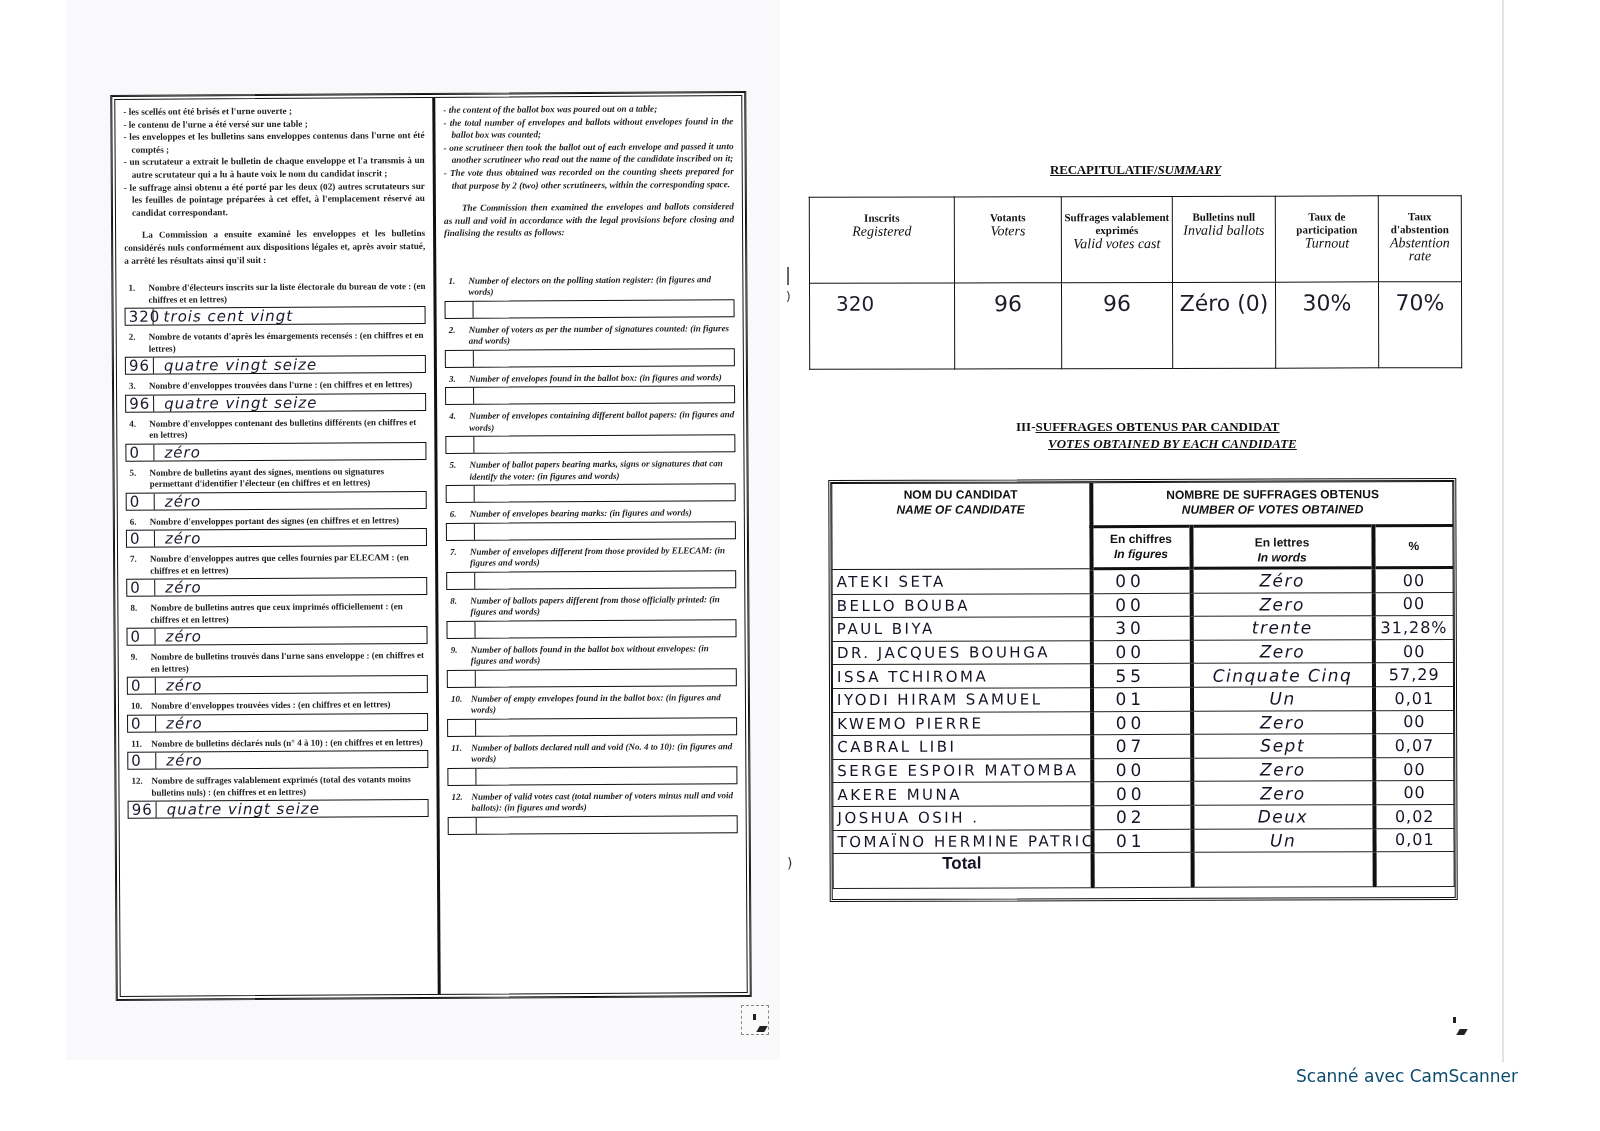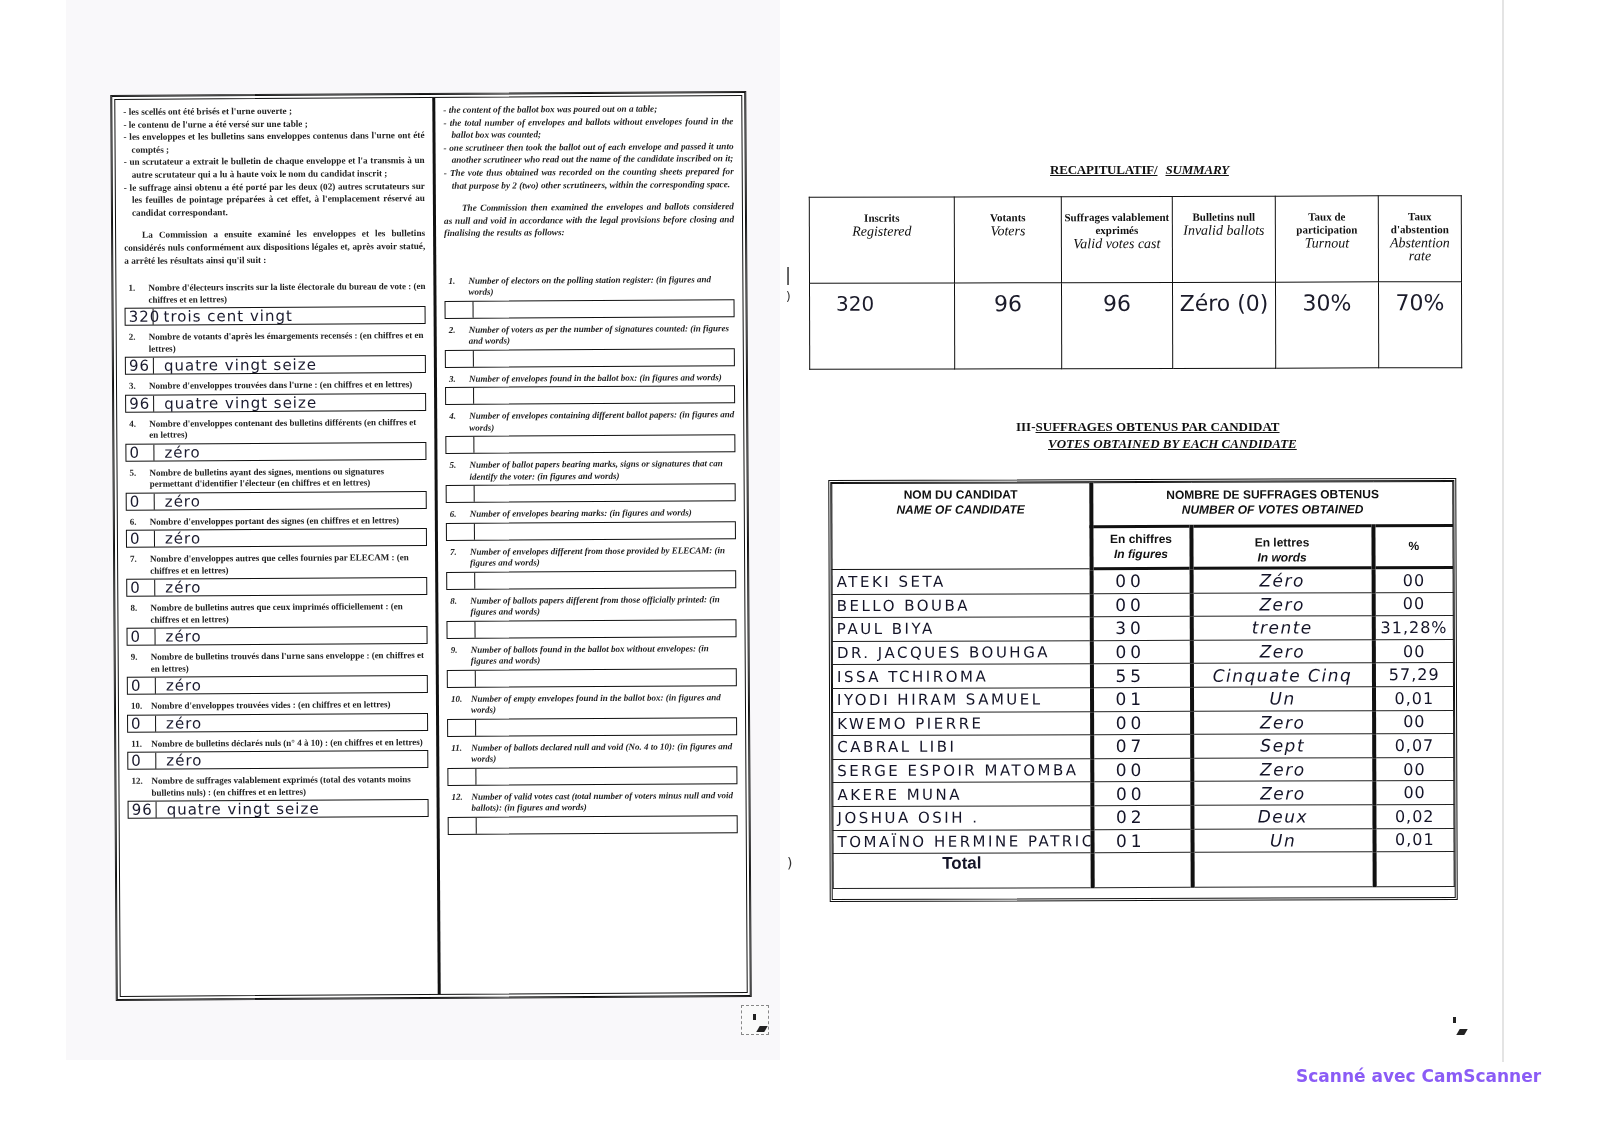--- a/index.html
+++ b/index.html
@@ -30,33 +30,33 @@
   .para.en { font-style:italic; }
   .q { margin-top:6px; }
   .q-label { font-family:"Liberation Serif", serif; font-weight:bold; font-size:9px; line-height:11.5px; color:#222; padding-left:24px; text-indent:-20px; }
   .q-label.en { font-style:italic; }
   .q-num { display:inline-block; width:20px; text-indent:0; }
   .q-box {
     height:16px; border:1.5px solid #111; margin-top:2px; position:relative;
     display:flex; align-items:center; font-family:"DejaVu Sans", sans-serif; font-size:15px; color:#1a1a2e;
   }
   .q-box .fig { width:28px; border-right:1.5px solid #111; height:100%; display:flex; align-items:center; padding-left:3px; box-sizing:border-box; letter-spacing:1px; }
-  .q-box .words { padding-left:10px; letter-spacing:1px; }
+  .q-box .words { padding-left:10px; font-style:italic; letter-spacing:1px; }
   .left-q-list .q:first-child { margin-top:16px; }
   .right-q-list .q:first-child { margin-top:36px; }
 
   .page-corner { position:absolute; width:26px; height:28px; border:1px dashed #888; background:#fafafa; }
   .page-corner::after { content:""; position:absolute; right:2px; bottom:2px; width:8px; height:6px; background:#222; transform:skew(-30deg); }
   .page-corner::before { content:""; position:absolute; left:11px; top:8px; width:3px; height:6px; background:#222; }
 
   .summary-title {
     position:absolute; left:1050px; top:162px; font-family:"Liberation Serif", serif; font-weight:bold;
     font-size:13px; text-decoration:underline; letter-spacing:-0.2px;
   }
-  .summary-title i { font-style:italic;margin-left:8px; }
+  .summary-title i { font-style:italic; }
   table.summary {
     position:absolute; left:809px; top:196px; width:653px; border-collapse:collapse; transform:rotate(-0.15deg);
   }
   table.summary th, table.summary td { border:1.5px solid #111; text-align:center; }
   table.summary th { height:70px; font-family:"Liberation Serif", serif; font-size:11px; line-height:13px; font-weight:bold; vertical-align:top; padding-top:14px; }
   table.summary th .en { display:block; font-style:italic; font-weight:normal; font-size:14px; }
   table.summary td { height:76px; vertical-align:top; padding-top:8px; font-family:"DejaVu Sans", sans-serif; font-size:22px; color:#1b1b2a; }
   table.summary td.left { text-align:left; padding-left:26px; font-size:20px; }
 
   .sec-title {
@@ -78,21 +78,21 @@
     border-bottom:1.5px solid #222; border-top:none; white-space:nowrap; overflow:hidden; letter-spacing:1.5px;margin-left:27px;
   }
   table.cand td.name { font-size:15px; letter-spacing:2.5px; text-transform:uppercase; }
   table.cand td.fig { text-align:left; padding-left:22px; letter-spacing:4px; }
   table.cand td.words { text-align:center; font-style:italic; }
   table.cand td.pct { text-align:center; font-size:16px; letter-spacing:1px; }
   table.cand td.total-label { text-align:center; font-family:"Liberation Sans", sans-serif; font-weight:bold; font-size:17px; letter-spacing:0; height:34px; vertical-align:top; }
 
   .margin-mark { position:absolute; font-family:"DejaVu Sans", sans-serif; font-size:18px; color:#333; }
 
-  .watermark { position:absolute; left:1296px; top:1066px; font-family:"DejaVu Sans", sans-serif; font-size:17px; color:#8b5cf6;font-weight:bold; }
+  .watermark { position:absolute; left:1296px; top:1066px; font-family:"DejaVu Sans", sans-serif; font-size:17px; color:#0c4a6e; }
 </style>
 </head>
 <body>
 
 <div class="page-left"></div>
 <div class="page-right"></div>
 
 <div class="frame">
   <div class="col col-left">
     <div class="bullets">

